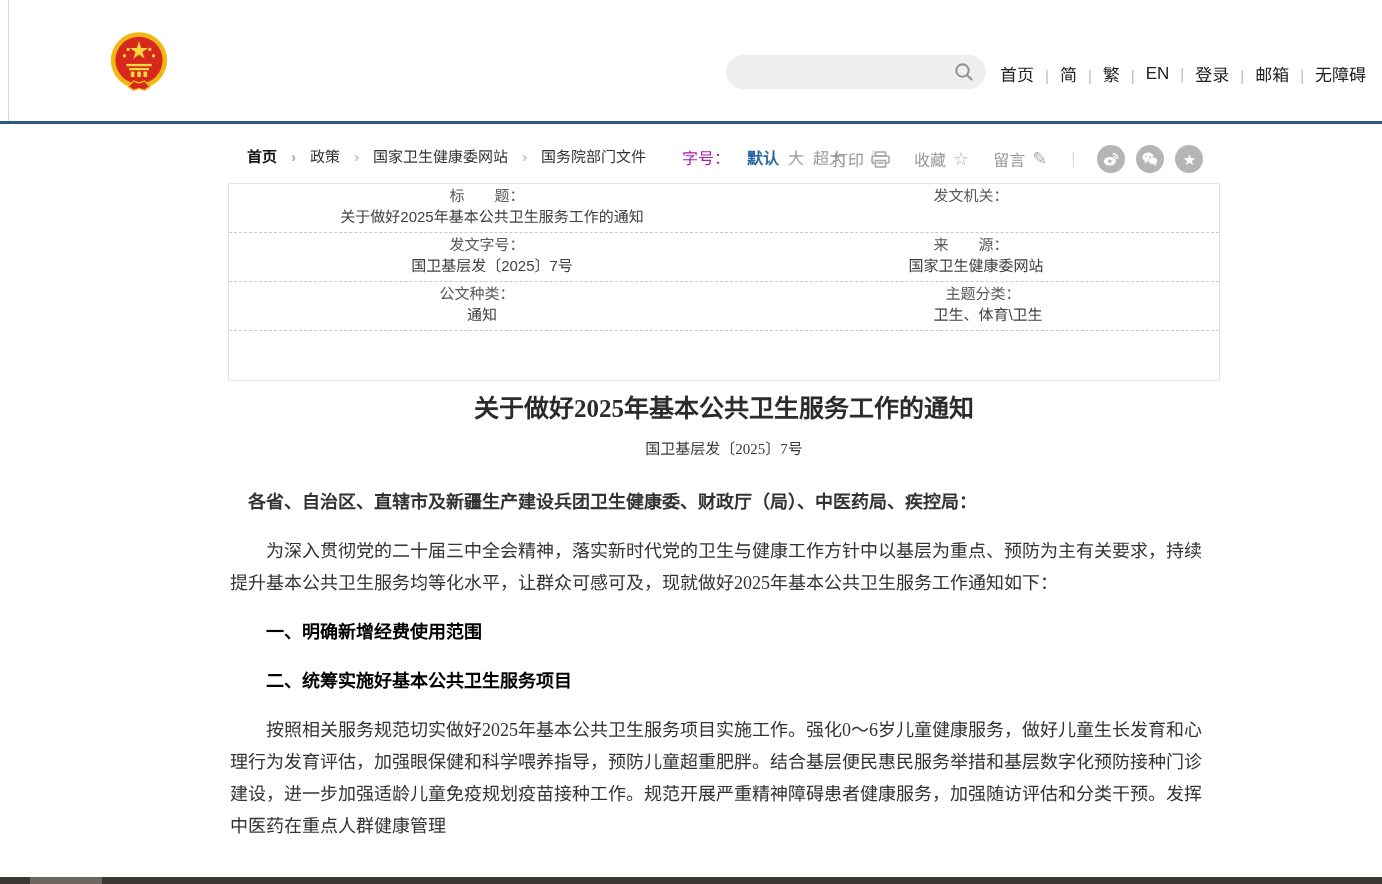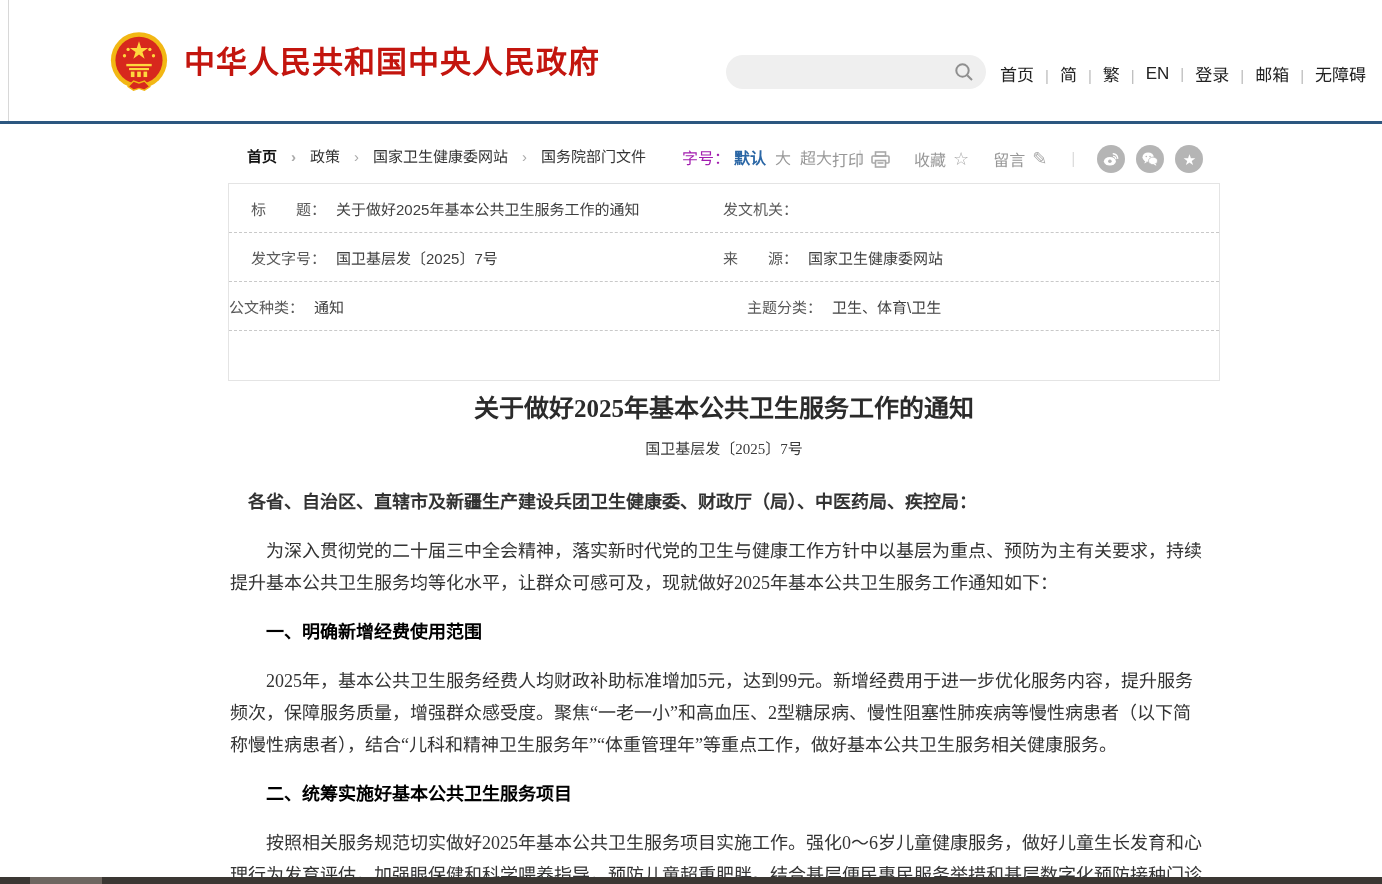--- a/index.html
+++ b/index.html
@@ -24,35 +24,35 @@
   .top-nav span.link:not(:last-child)::after { content:"|"; color:#bbb; font-weight:normal; margin:0 11px; font-size:15px; }
   
   .toolbar { position:absolute; left:0; top:140px; width:1382px; height:30px; }
   .breadcrumb { position:absolute; left:247px; top:5px; display:flex; align-items:center; font-size:15px; color:#333; }
   .breadcrumb .crumb { cursor:pointer; }
   .breadcrumb .crumb.first { font-weight:bold; color:#111; }
   .breadcrumb .crumb:not(:last-child)::after { content:"\203A"; color:#aaa; margin:0 14px; font-size:15px; }
   .fontsize { position:absolute; left:682px; top:5px; display:flex; align-items:center; font-size:16px; color:#888; }
   .fontsize .fs-label { color:#a21caf; }
   .fontsize .fs-opt { margin-left:9px; cursor:pointer; color:#999; }
-  .fontsize .fs-opt.active { color:#2a66a5; font-weight:bold; margin-left:4px; }
+  .fontsize .fs-opt.active { color:#2a66a5; font-weight:bold; margin-left:17px; }
   .fontsize .sep { color:#ddd; margin-left:26px; }
   .actions { position:absolute; left:832px; top:5px; display:flex; align-items:center; color:#979797; font-size:16px; }
   .actions .act { display:flex; align-items:center; cursor:pointer; margin-right:24px; }
   .actions .act .aicon { margin-left:7px; display:inline-flex; align-items:center; }
   .actions .glyph { font-size:18px; color:#a9a9a9; }
   .actions .sep { color:#ddd; margin-right:22px; }
   .share { display:flex; align-items:center; }
   .circle-icon { width:28px; height:28px; border-radius:50%; background:#b5b5b5; margin-right:11px; display:inline-flex; align-items:center; justify-content:center; cursor:pointer; }
   .circle-icon .star-glyph { color:#fff; font-size:15px; line-height:1; }
   
   .meta-box { position:absolute; left:228px; top:183px; width:992px; border:1px solid #e4e4e4; background:#fff; }
   .meta-row { display:flex; height:49px; border-bottom:1px dashed #c9c9c9; }
   .meta-row:last-child { border-bottom:none; }
-  .meta-cell { display:flex; align-items:center; font-size:15px; }
+  .meta-cell { display:flex; align-items:center; font-size:15px;flex-direction:column; }
   .meta-cell.left { width:494px; padding-left:22px; }
   .meta-cell.right { flex:1; }
   .meta-label { color:#595959; white-space:pre; }
   .meta-value { color:#404040; margin-left:10px; }
   
   .article { position:absolute; left:228px; top:393px; width:992px; font-family:"Liberation Serif","DejaVu Serif",serif; }
   .doc-title { text-align:center; font-size:25px; font-weight:bold; color:#2b2b2b; line-height:32px; }
   .doc-number { text-align:center; font-size:15px; color:#3a3a3a; margin-top:12px; }
   .doc-body { margin-top:28px; margin-left:2px; width:972px; font-size:18px; line-height:32px; color:#333; }
   .doc-body p { margin-bottom:17px; }
@@ -81,21 +81,20 @@
         <circle cx="48" cy="28" r="1.8" fill="#ffd83d"></circle>
         <rect x="18" y="37" width="28" height="2.6" fill="#ffd83d"></rect>
         <rect x="21" y="41.5" width="22" height="2.4" fill="#ffd83d"></rect>
         <rect x="23" y="45.5" width="4" height="6" fill="#ffd83d"></rect>
         <rect x="30" y="45.5" width="4" height="6" fill="#ffd83d"></rect>
         <rect x="37" y="45.5" width="4" height="6" fill="#ffd83d"></rect>
         <path d="M20 62 L26 56 L32 58 L38 56 L44 62 L38 66 L32 64 L26 66 Z" fill="#d7281d" stroke="#f2b714" stroke-width="1.5"></path>
       </svg>
     </span>
     <span class="logo-text">
-      <div class="site-title">中华人民共和国中央人民政府</div>
     </span>
   </div>
 
   <div class="search-box">
     <input type="text" value="" style="">
     <span class="mag">
       <svg width="20" height="20" viewBox="0 0 20 20" fill="none" stroke="#8f8f8f" stroke-width="2">
         <circle cx="8.5" cy="8.5" r="6.2"></circle>
         <line x1="13.2" y1="13.2" x2="18" y2="18"></line>
       </svg>
@@ -211,21 +210,20 @@
   </div>
 </div>
 
 <div class="article">
   <h1 class="doc-title">关于做好2025年基本公共卫生服务工作的通知</h1>
   <div class="doc-number">国卫基层发〔2025〕7号</div>
   <div class="doc-body">
     <p class="salutation">各省、自治区、直辖市及新疆生产建设兵团卫生健康委、财政厅（局）、中医药局、疾控局：</p>
     <p class="para">为深入贯彻党的二十届三中全会精神，落实新时代党的卫生与健康工作方针中以基层为重点、预防为主有关要求，持续提升基本公共卫生服务均等化水平，让群众可感可及，现就做好2025年基本公共卫生服务工作通知如下：</p>
     <h3>一、明确新增经费使用范围</h3>
-    <p class="para">2025年，基本公共卫生服务经费人均财政补助标准增加5元，达到99元。新增经费用于进一步优化服务内容，提升服务频次，保障服务质量，增强群众感受度。聚焦“一老一小”和高血压、2型糖尿病、慢性阻塞性肺疾病等慢性病患者（以下简称慢性病患者），结合“儿科和精神卫生服务年”“体重管理年”等重点工作，做好基本公共卫生服务相关健康服务。</p>
     <h3>二、统筹实施好基本公共卫生服务项目</h3>
     <p class="para">按照相关服务规范切实做好2025年基本公共卫生服务项目实施工作。强化0～6岁儿童健康服务，做好儿童生长发育和心理行为发育评估，加强眼保健和科学喂养指导，预防儿童超重肥胖。结合基层便民惠民服务举措和基层数字化预防接种门诊建设，进一步加强适龄儿童免疫规划疫苗接种工作。规范开展严重精神障碍患者健康服务，加强随访评估和分类干预。发挥中医药在重点人群健康管理</p>
   </div>
 </div>
 
 <div class="bottom-bar">
   <span class="seg"></span>
 </div>
 
 </body></html>

